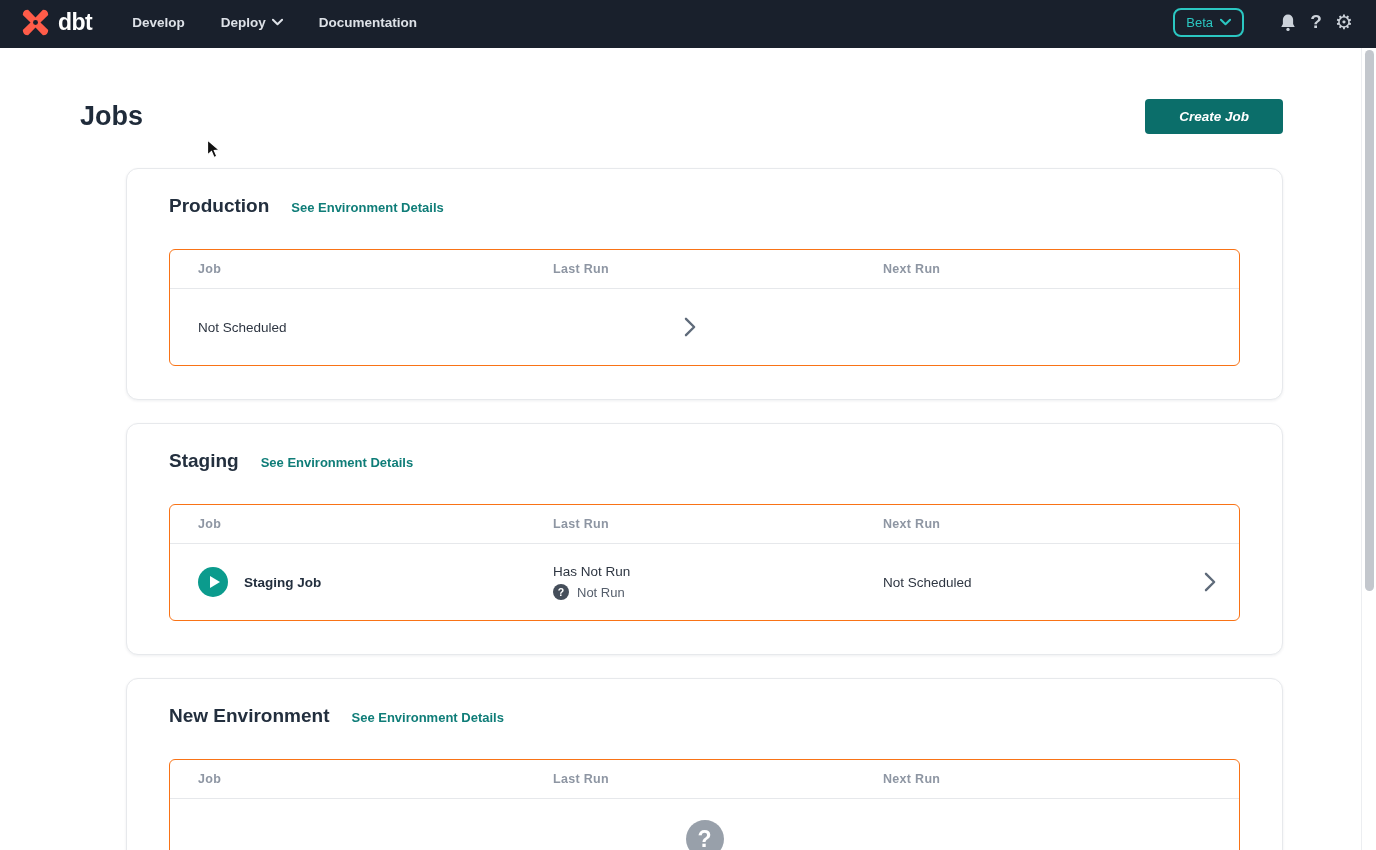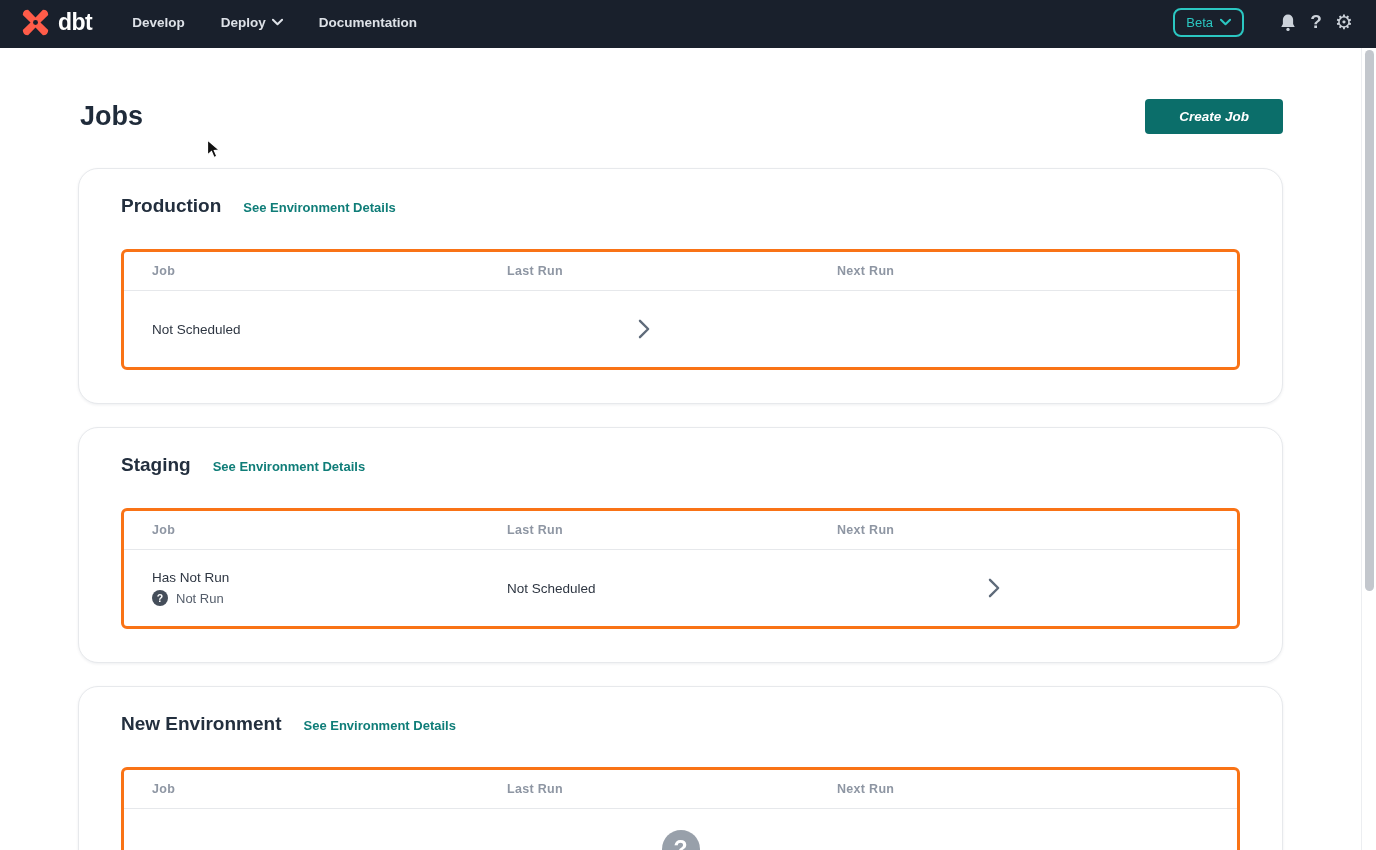--- a/index.html
+++ b/index.html
@@ -31,28 +31,28 @@
   
   .page-head { display: flex; align-items: center; justify-content: space-between;
     margin: 0 93px 0 80px; padding-top: 50px; height: 86px; }
   .page-title { font-size: 27px; font-weight: 700; color: #1f2b3a; }
   .create-btn { background: #0b6e6a; color: #fff; border: none; border-radius: 4px;
     font-family: inherit; font-size: 13.5px; font-weight: 700; padding: 10px 34px;
     cursor: pointer; font-style: italic; }
 
   
   .cards { margin: 34px 93px 0 78px; display: flex; flex-direction: column; gap: 23px; }
-  .card { background: #fff; border: 1px solid #e7e9ec; border-radius: 20px;
-    box-shadow: 0 1px 3px rgba(20,30,50,.07); padding: 26px 42px 33px 42px; }
+  .card { background: #fff; border: 1px solid #e7e9ec; border-radius: 12px;
+    box-shadow: 0 1px 3px rgba(20,30,50,.07); padding: 26px 42px 33px 42px; margin-left: 48px; }
   .card-head { display: flex; align-items: baseline; gap: 22px; }
   .env-name { font-size: 19px; font-weight: 700; color: #232f3e; }
   .env-link { font-size: 13px; font-weight: 700; color: #0f7d78; text-decoration: none;
     cursor: pointer; }
 
-  .jobs-table { margin-top: 32px; border: 3px solid #f97316; border-radius: 6px;
+  .jobs-table { margin-top: 32px; border: 1px solid #f97316; border-radius: 6px;
     overflow: hidden; }
   .thead, .trow { display: grid; grid-template-columns: 355px 330px 1fr 58px;
     align-items: center; }
   .thead { height: 39px; border-bottom: 1px solid #e6e8eb;
     color: #8e96a3; font-size: 12.5px; font-weight: 700; letter-spacing: .3px; }
   .th { padding-left: 28px; }
   .trow { height: 76px; cursor: pointer; }
   .cell { padding-left: 28px; }
   .job-cell { display: flex; align-items: center; gap: 16px; }
   .play-btn { width: 30px; height: 30px; border-radius: 50%; background: #0b9b8d;
@@ -181,20 +181,26 @@
       <a class="env-link">See Environment Details</a>
     </div>
     <div class="jobs-table">
       <div class="thead">
         <span class="th">Job</span>
         <span class="th">Last Run</span>
         <span class="th">Next Run</span>
         <span class="th"></span>
       </div>
       <div class="trow">
+        <div class="cell job-cell">
+          <button class="play-btn">
+            <span class="play-tri"></span>
+          </button>
+          <span class="job-name">Staging Job</span>
+        </div>
         <div class="cell">
           <div class="lr-date">Has Not Run</div>
           <div class="lr-status notrun">
             <span class="qmark-circle">?</span>
             <span class="lr-label">Not Run</span>
           </div>
         </div>
         <div class="cell next-cell">Not Scheduled</div>
         <div class="cell chev-cell">
           <span style="display:flex;">

